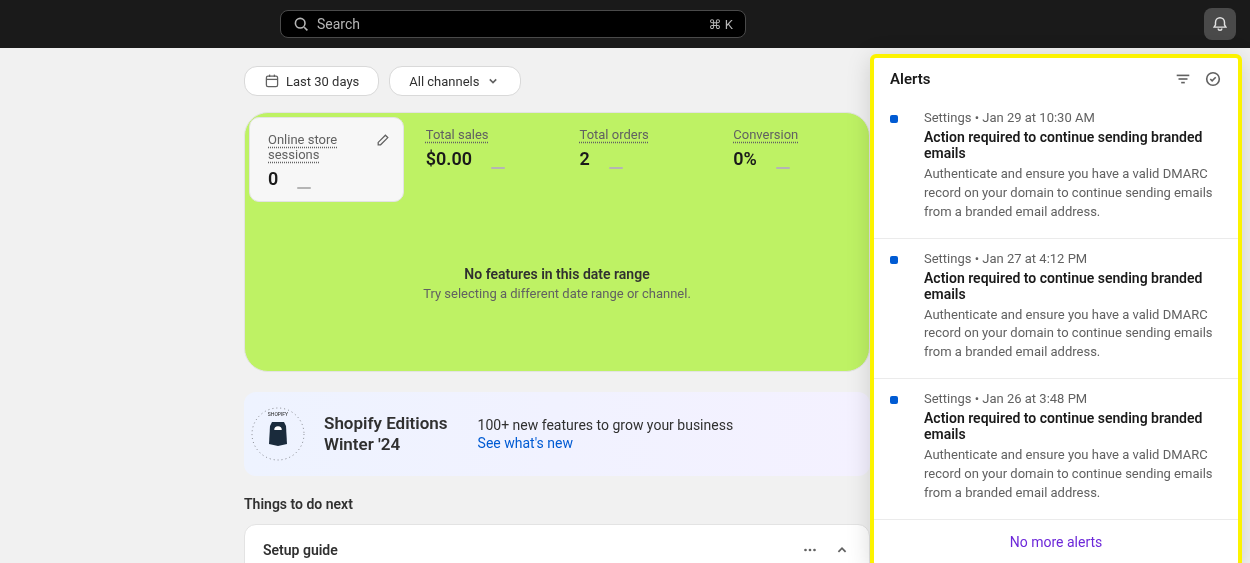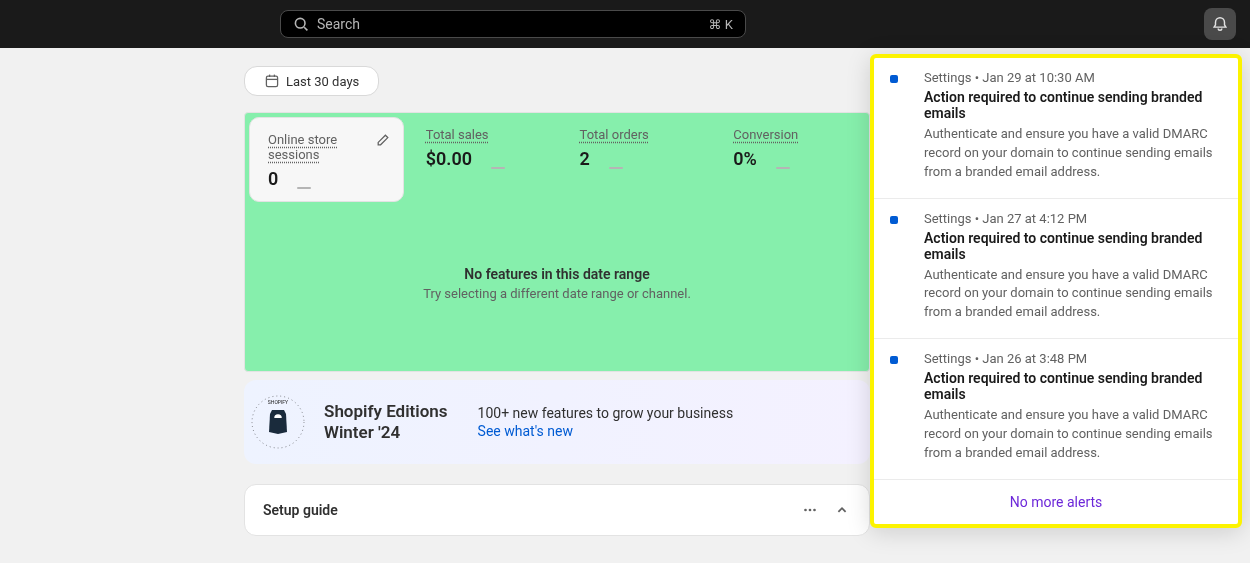--- a/index.html
+++ b/index.html
@@ -11,21 +11,21 @@
     .search svg { flex-shrink: 0; }
     .search-text { margin-left: 8px; flex: 1; font-size: 14px; color: #b5b5b5; }
     .search-kbd { font-size: 13px; color: #b5b5b5; }
     .bell-btn { position: absolute; right: 14px; background: #4a4a4a; border-radius: 8px; width: 32px; height: 32px; display: flex; align-items: center; justify-content: center; cursor: pointer; }
 
     .content { padding: 18px 0 0 244px; width: 870px; }
 
     .filters { display: flex; gap: 10px; margin-bottom: 16px; }
     .pill { background: #fff; border: 1px solid #d9d9d9; border-radius: 13px; padding: 6px 19px; display: flex; align-items: center; gap: 6px; font-size: 13px; color: #303030; cursor: pointer; }
 
-    .stats-card { background: #86efac; border: 1px solid #e3e3e3; border-radius: 4px; overflow: hidden; margin-bottom: 8px; }
+    .stats-card { background: #bef264; border: 1px solid #e3e3e3; border-radius: 24px; overflow: hidden; margin-bottom: 20px; }
     .stats-row { display: flex; }
     .stat { flex: 1; padding: 14px 18px 12px; border-right: 1px solid transparent; position: relative; }
     .stat:first-child { background: #f7f7f7; border: 1px solid #e3e3e3; border-radius: 10px; margin: 4px; }
     .stat-label { font-size: 13px; color: #616161; text-decoration: underline dotted; text-underline-offset: 3px; }
     .stat-value-row { display: flex; align-items: flex-end; gap: 19px; margin-top: 6px; }
     .stat-value { font-size: 18px; font-weight: 600; color: #1a1a1a; }
     .stat-dash { width: 14px; height: 2px; background: #b5b5b5; border-radius: 1px; }
     .pencil { position: absolute; right: 12px; top: 14px; color: #616161; }
 
     .empty-state { text-align: center; padding: 60px 20px 70px; }
@@ -89,20 +89,26 @@
   <div class="filters">
     <div class="pill">
       <svg class="icon-sm" viewBox="0 0 20 20" fill="none" stroke="#616161" stroke-width="1.6">
           <rect x="3" y="4" width="14" height="13" rx="2"></rect>
           <line x1="3" y1="8" x2="17" y2="8"></line>
           <line x1="7" y1="2" x2="7" y2="5"></line>
           <line x1="13" y1="2" x2="13" y2="5"></line>
         </svg>
       <span>Last 30 days</span>
     </div>
+    <div class="pill">
+      <span>All channels</span>
+      <svg class="icon-sm" viewBox="0 0 20 20" fill="none" stroke="#616161" stroke-width="2">
+          <polyline points="6 8 10 12 14 8"></polyline>
+        </svg>
+    </div>
   </div>
 
   <div class="stats-card">
     <div class="stats-row">
       <div class="stat">
         <div class="stat-label">Online store sessions</div>
         <div class="stat-value-row">
           <span class="stat-value">0</span>
           <span class="stat-dash"></span>
         </div>
@@ -154,39 +160,54 @@
     <div>
       <div class="promo-title">Shopify Editions</div>
       <div class="promo-title">Winter '24</div>
     </div>
     <div class="promo-right">
       <div class="promo-desc">100+ new features to grow your business</div>
       <div class="promo-link">See what's new</div>
     </div>
   </div>
 
+  <div class="section-title">Things to do next</div>
 
   <div class="setup-card">
     <div class="setup-title">Setup guide</div>
     <div class="setup-icons">
       <svg class="icon-md" viewBox="0 0 20 20" fill="#616161">
           <circle cx="5" cy="10" r="1.5"></circle>
           <circle cx="10" cy="10" r="1.5"></circle>
           <circle cx="15" cy="10" r="1.5"></circle>
         </svg>
       <svg class="icon-md" viewBox="0 0 20 20" fill="none" stroke="#616161" stroke-width="2">
           <polyline points="6 12 10 8 14 12"></polyline>
         </svg>
     </div>
   </div>
 
 </div>
 
 <div class="alerts-panel">
   <div class="alerts-inner">
+    <div class="alerts-header">
+      <div class="alerts-title">Alerts</div>
+      <div class="alerts-actions">
+        <svg class="icon-md" viewBox="0 0 20 20" fill="none" stroke="#616161" stroke-width="1.8">
+            <line x1="3" y1="6" x2="17" y2="6"></line>
+            <line x1="5" y1="10" x2="15" y2="10"></line>
+            <line x1="8" y1="14" x2="12" y2="14"></line>
+          </svg>
+        <svg class="icon-md" viewBox="0 0 20 20" fill="none" stroke="#616161" stroke-width="1.8">
+            <circle cx="10" cy="10" r="7"></circle>
+            <polyline points="7 10 9 12 13 8"></polyline>
+          </svg>
+      </div>
+    </div>
 
     <div class="alert">
       <div class="alert-dot"></div>
       <div class="alert-body">
         <div class="alert-meta"><span>Settings</span> • <span>Jan 29 at 10:30 AM</span></div>
         <div class="alert-title">Action required to continue sending branded emails</div>
         <div class="alert-desc">Authenticate and ensure you have a valid DMARC record on your domain to continue sending emails from a branded email address.</div>
       </div>
     </div>
 

